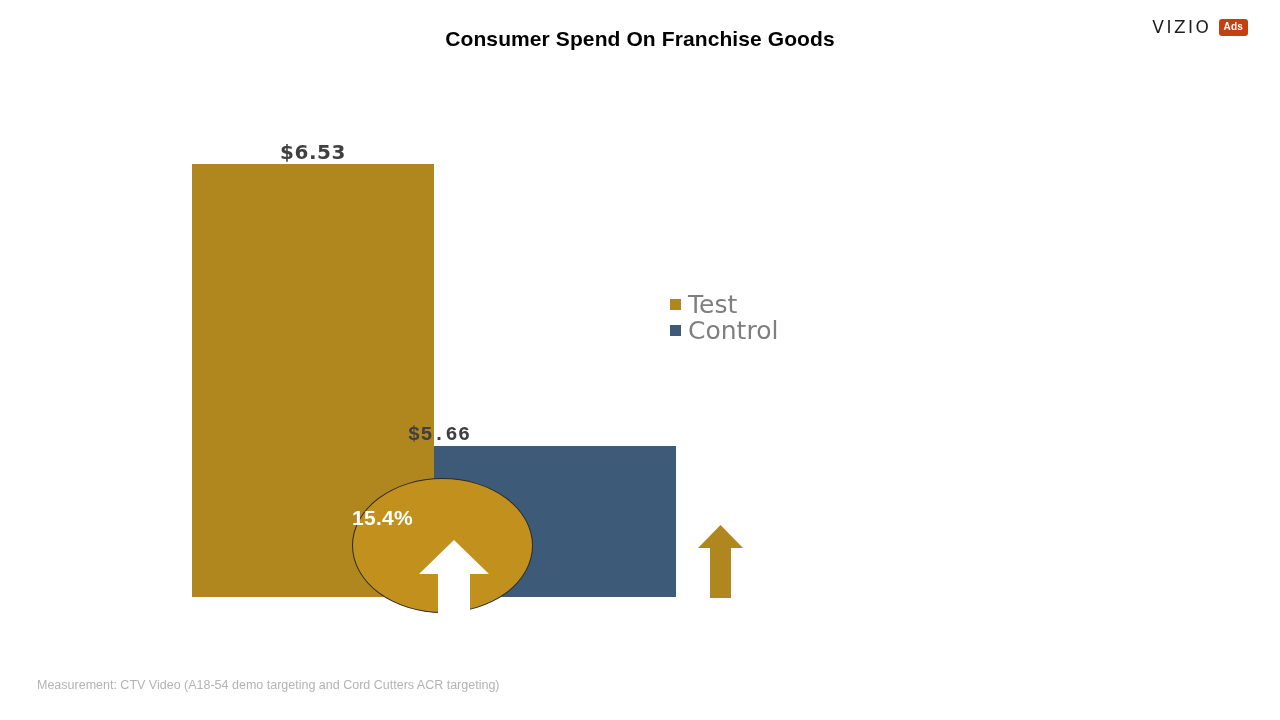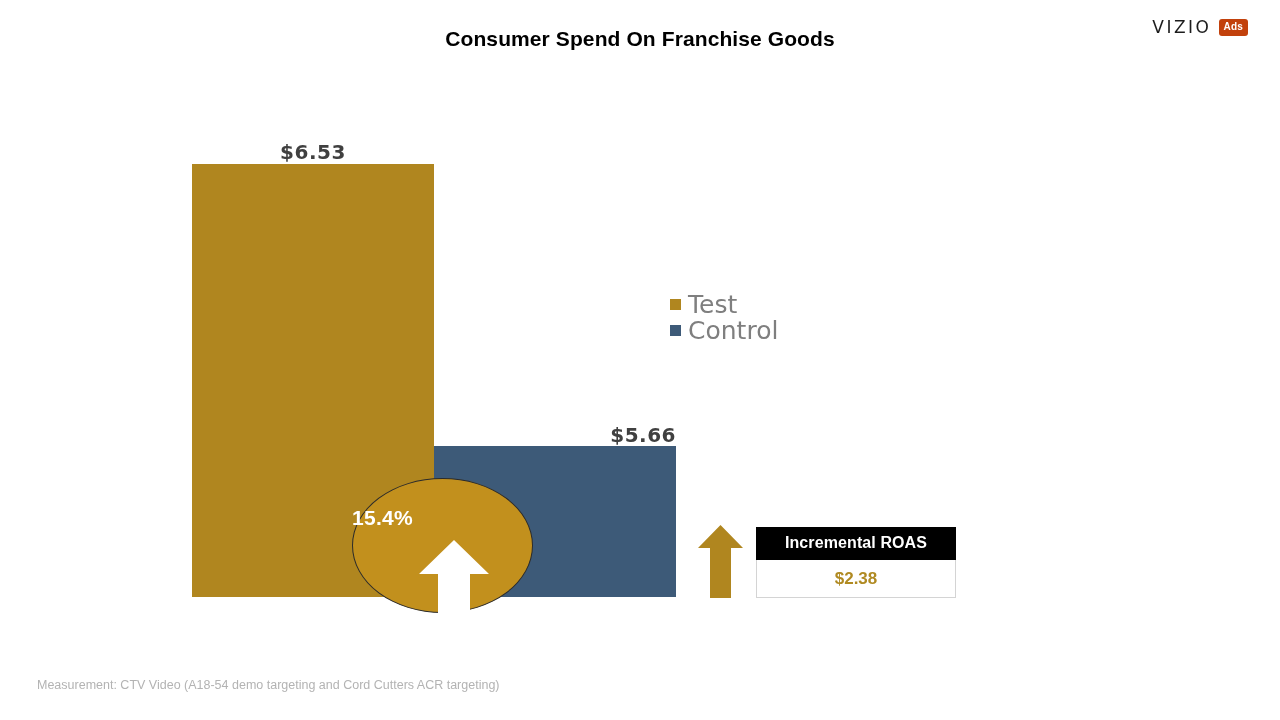--- a/index.html
+++ b/index.html
@@ -88,21 +88,21 @@
 
   .bar-value-label {
     position: absolute;
     font-family: "DejaVu Sans", sans-serif;
     font-size: 20px;
     font-weight: bold;
     color: #404040;
     letter-spacing: .5px;
   }
   #label-test { left: 192px; top: 140px; width: 242px; text-align: center; }
-  #label-control { left: 434px; top: 423px; width: 242px; text-align: right; }
+  #label-control { left: 408px; top: 423px; width: 242px; text-align: left; font-family: Liberation Mono, monospace; }
 
   
   #legend {
     position: absolute;
     left: 670px;
     top: 291px;
   }
   .legend-row {
     display: flex;
     align-items: center;
@@ -239,22 +239,18 @@
   </div>
 
   <svg id="growth-arrow-white" viewBox="0 0 70 76">
     <polygon points="35,0 70,34 51,34 51,76 19,76 19,34 0,34" fill="#ffffff"></polygon>
   </svg>
 
   <svg id="roas-arrow" viewBox="0 0 45 73">
     <polygon points="22.5,0 45,23 33,23 33,73 12,73 12,23 0,23" fill="#b0861f"></polygon>
   </svg>
 
-  <div id="roas-box">
-    <div class="roas-header">Incremental ROAS</div>
-    <div class="roas-body">$2.38</div>
-  </div>
 
 </div>
 
 <div id="footnotes">
   <div>Measurement: CTV Video (A18-54 demo targeting and Cord Cutters ACR targeting)</div>
 </div>
 
 </body></html>

